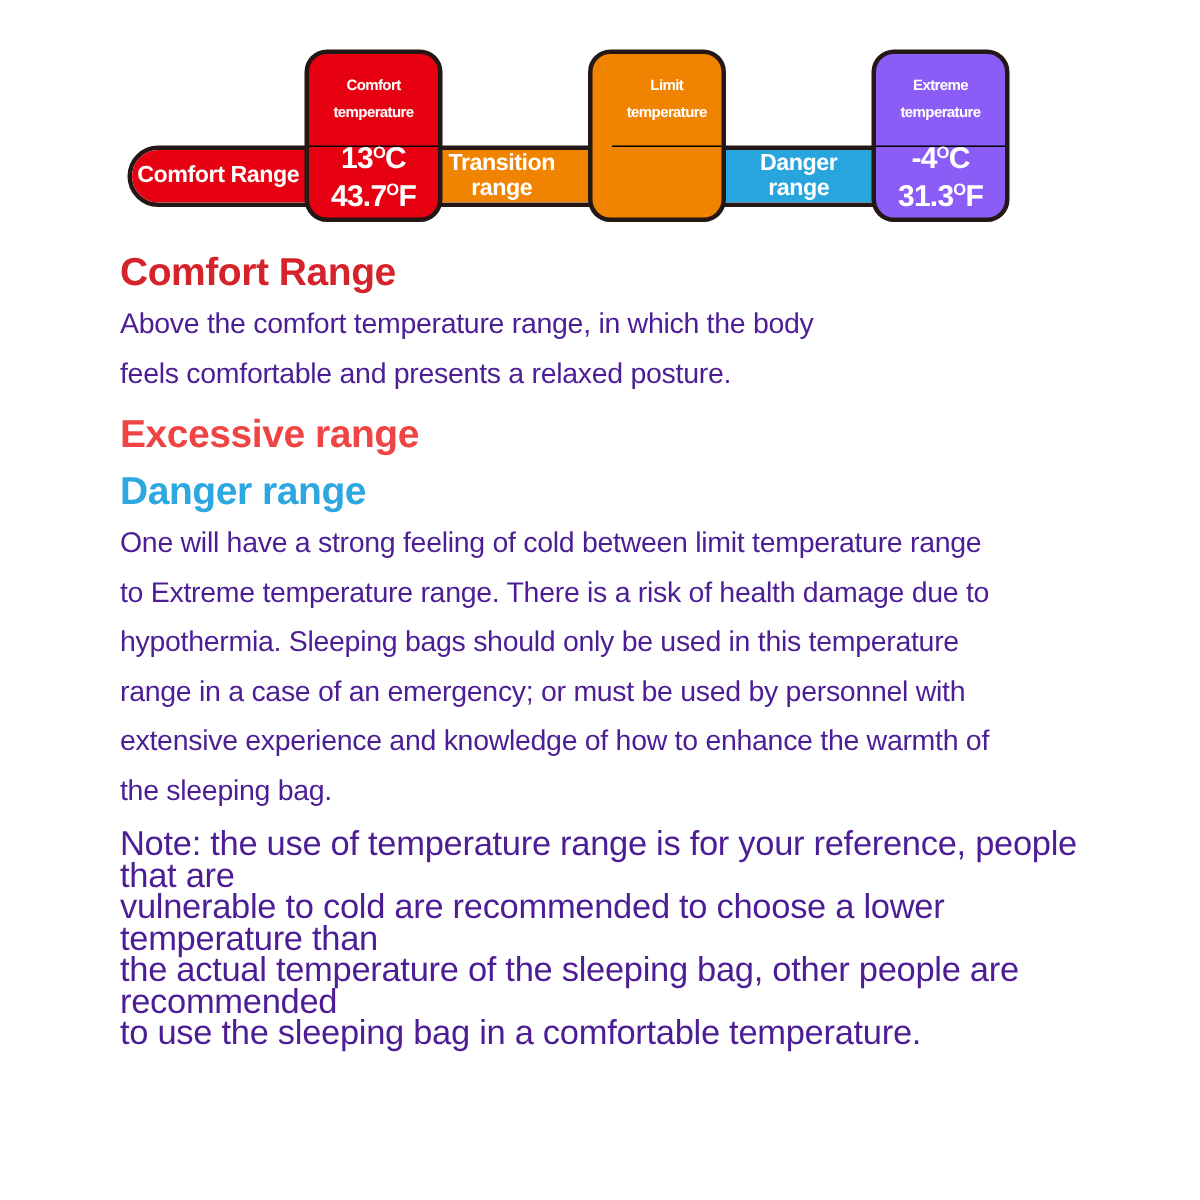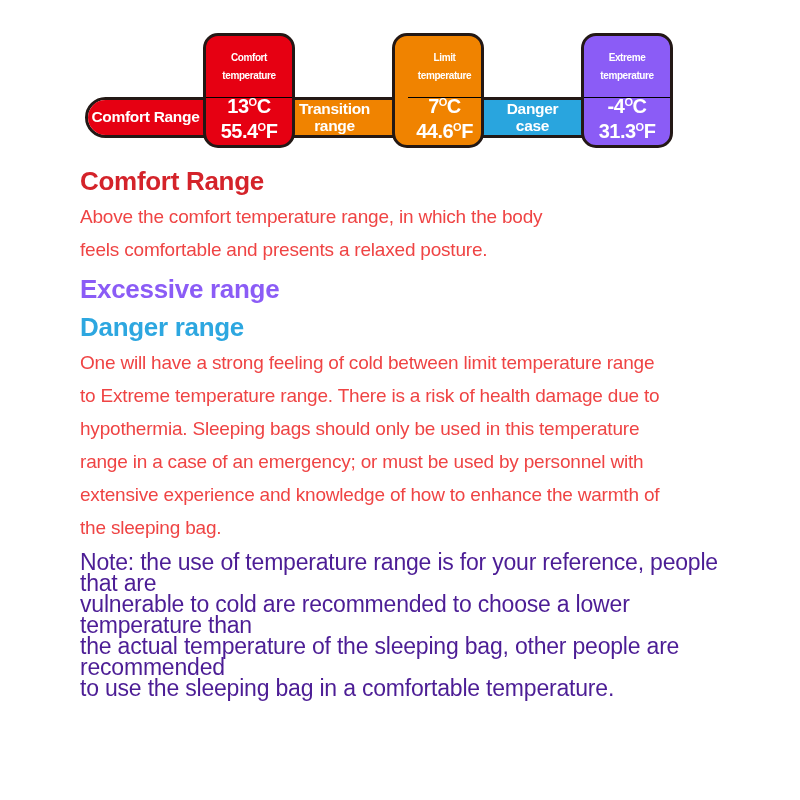--- a/index.html
+++ b/index.html
@@ -69,24 +69,24 @@
     position: relative; top: -7px;
   }
 
   
   .sections { padding: 0 70px 0 80px; }
   .section-heading {
     font-size: 26px; font-weight: bold; line-height: 30px;
     margin: 8px 0 4px; letter-spacing: -0.3px;
   }
   .heading-red    { color: #d4232a; }
-  .heading-orange { color: #8b5cf6; }
+  .heading-orange { color: #ef4444; }
   .heading-blue   { color: #2da7e0; }
   .section-body {
-    font-size: 19px; line-height: 33px; color: #ef4444;
+    font-size: 19px; line-height: 33px; color: #4c1d95;
     letter-spacing: -0.2px;
     white-space: pre-line;
     margin: 4px 0 6px;
   }
   .note {
     font-size: 23px; line-height: 21px; color: #4c1d95;
     letter-spacing: -0.2px;
     white-space: pre-line;
     margin-top: 8px;
   }
@@ -99,39 +99,35 @@
   <div class="diagram">
 
     <div class="temp-bar">
       <div class="seg seg-red"></div>
       <div class="seg seg-orange"></div>
       <div class="seg seg-blue"></div>
       <div class="bar-label bar-label-comfort">Comfort Range</div>
       <div class="bar-label bar-label-transition">Transition
 range</div>
       <div class="bar-label bar-label-danger">Danger
-case</div>
+range</div>
     </div>
 
     <div class="tbox tbox-red">
       <div class="tbox-title">Comfort
 temperature</div>
       <div class="tbox-temps">
         <div class="temp-line"><span>13</span><sup>O</sup><span>C</span></div>
-        <div class="temp-line"><span>55.4</span><sup>O</sup><span>F</span></div>
+        <div class="temp-line"><span>43.7</span><sup>O</sup><span>F</span></div>
       </div>
     </div>
 
     <div class="tbox tbox-orange">
       <div class="tbox-title">Limit
 temperature</div>
-      <div class="tbox-temps">
-        <div class="temp-line"><span>7</span><sup>O</sup><span>C</span></div>
-        <div class="temp-line"><span>44.6</span><sup>O</sup><span>F</span></div>
-      </div>
     </div>
 
     <div class="tbox tbox-blue">
       <div class="tbox-title">Extreme
 temperature</div>
       <div class="tbox-temps">
         <div class="temp-line"><span>-4</span><sup>O</sup><span>C</span></div>
         <div class="temp-line"><span>31.3</span><sup>O</sup><span>F</span></div>
       </div>
     </div>

